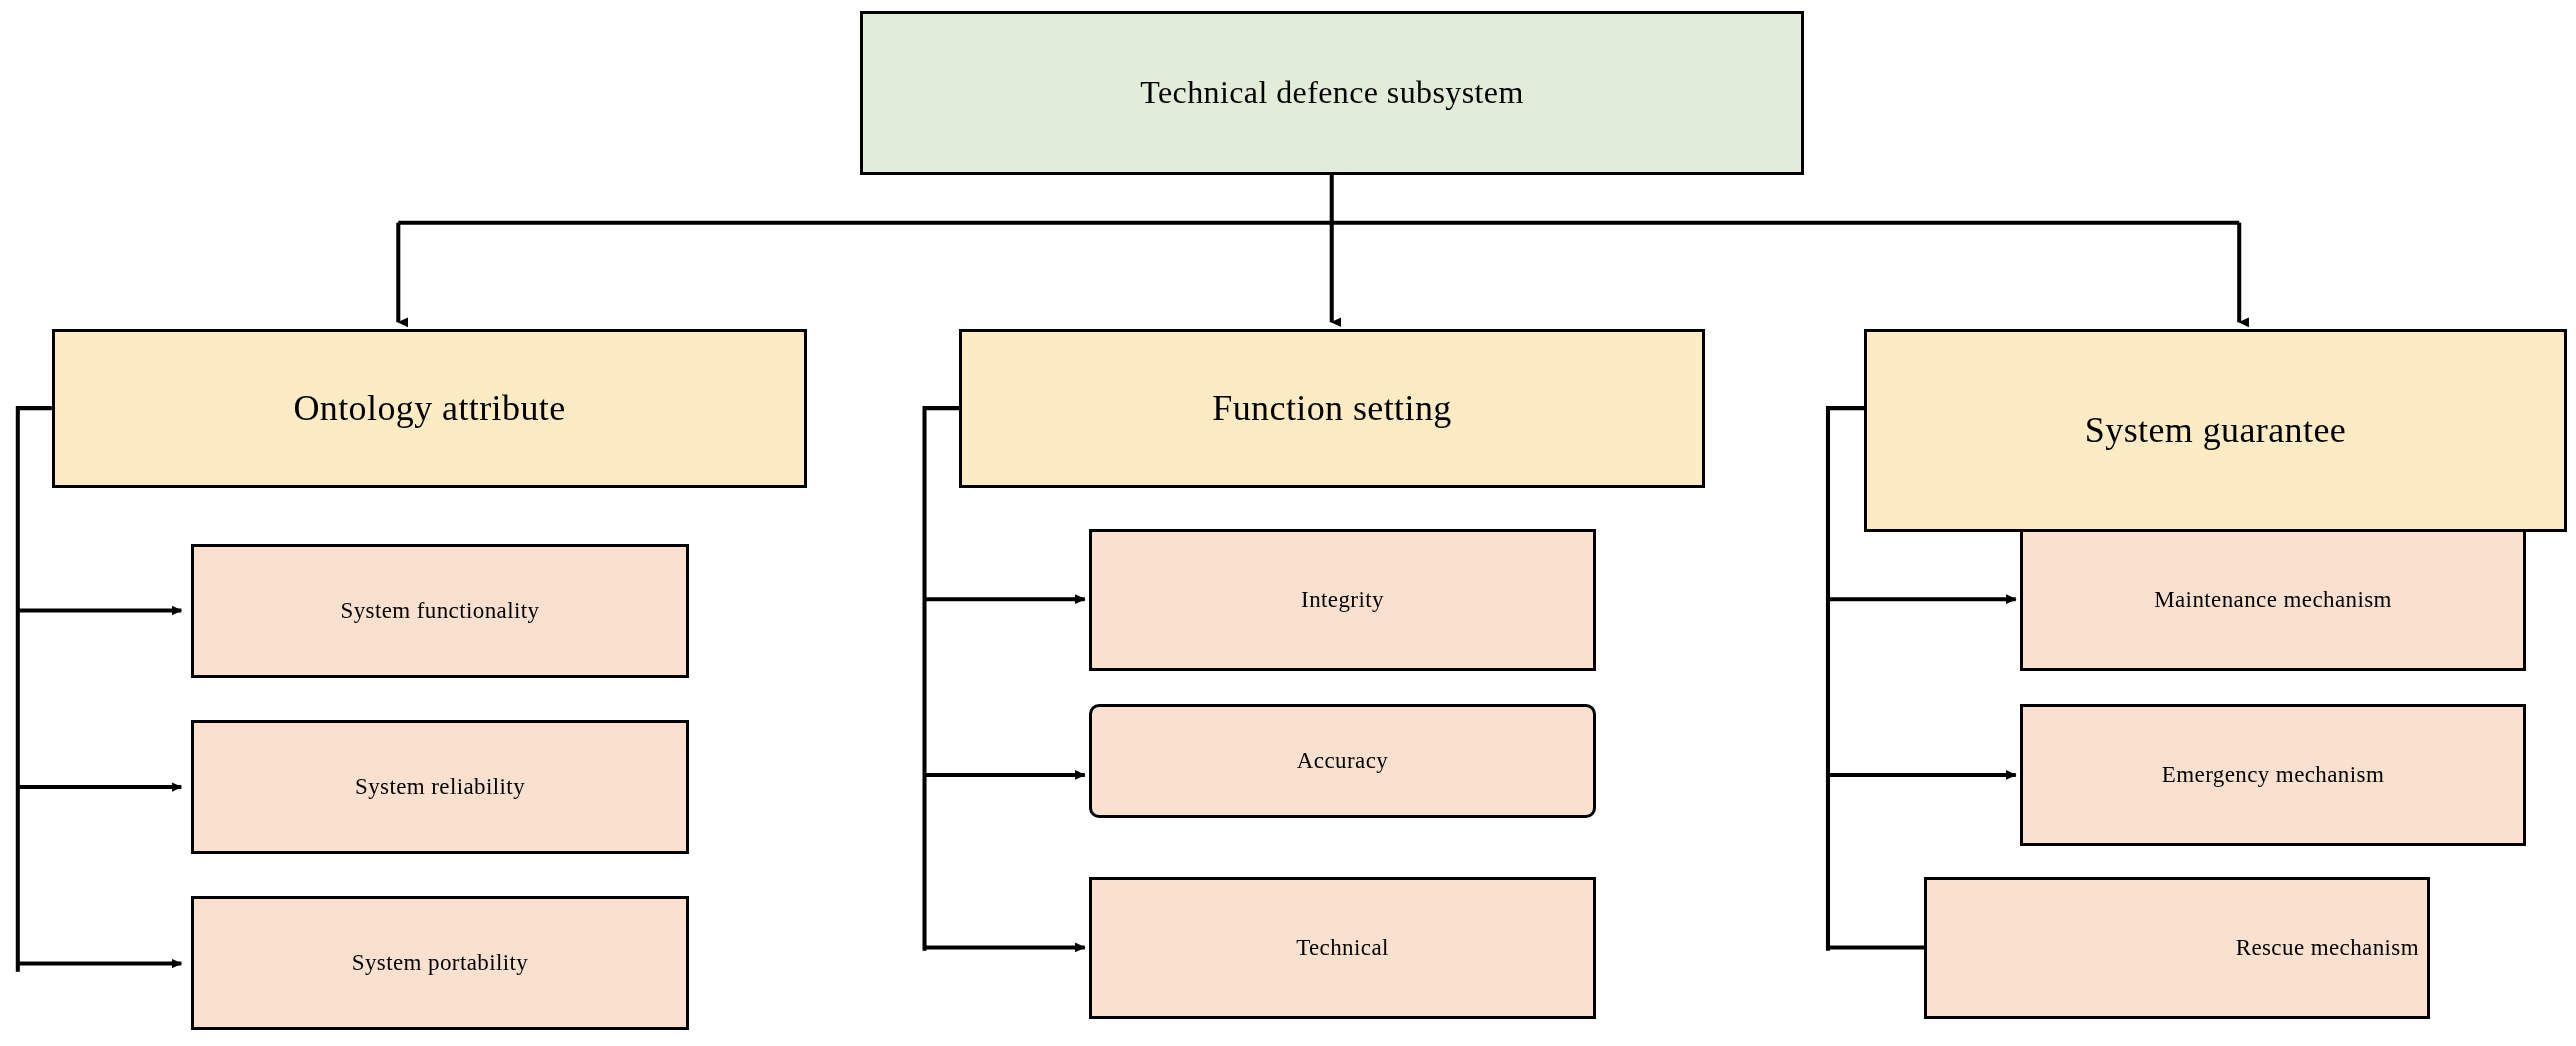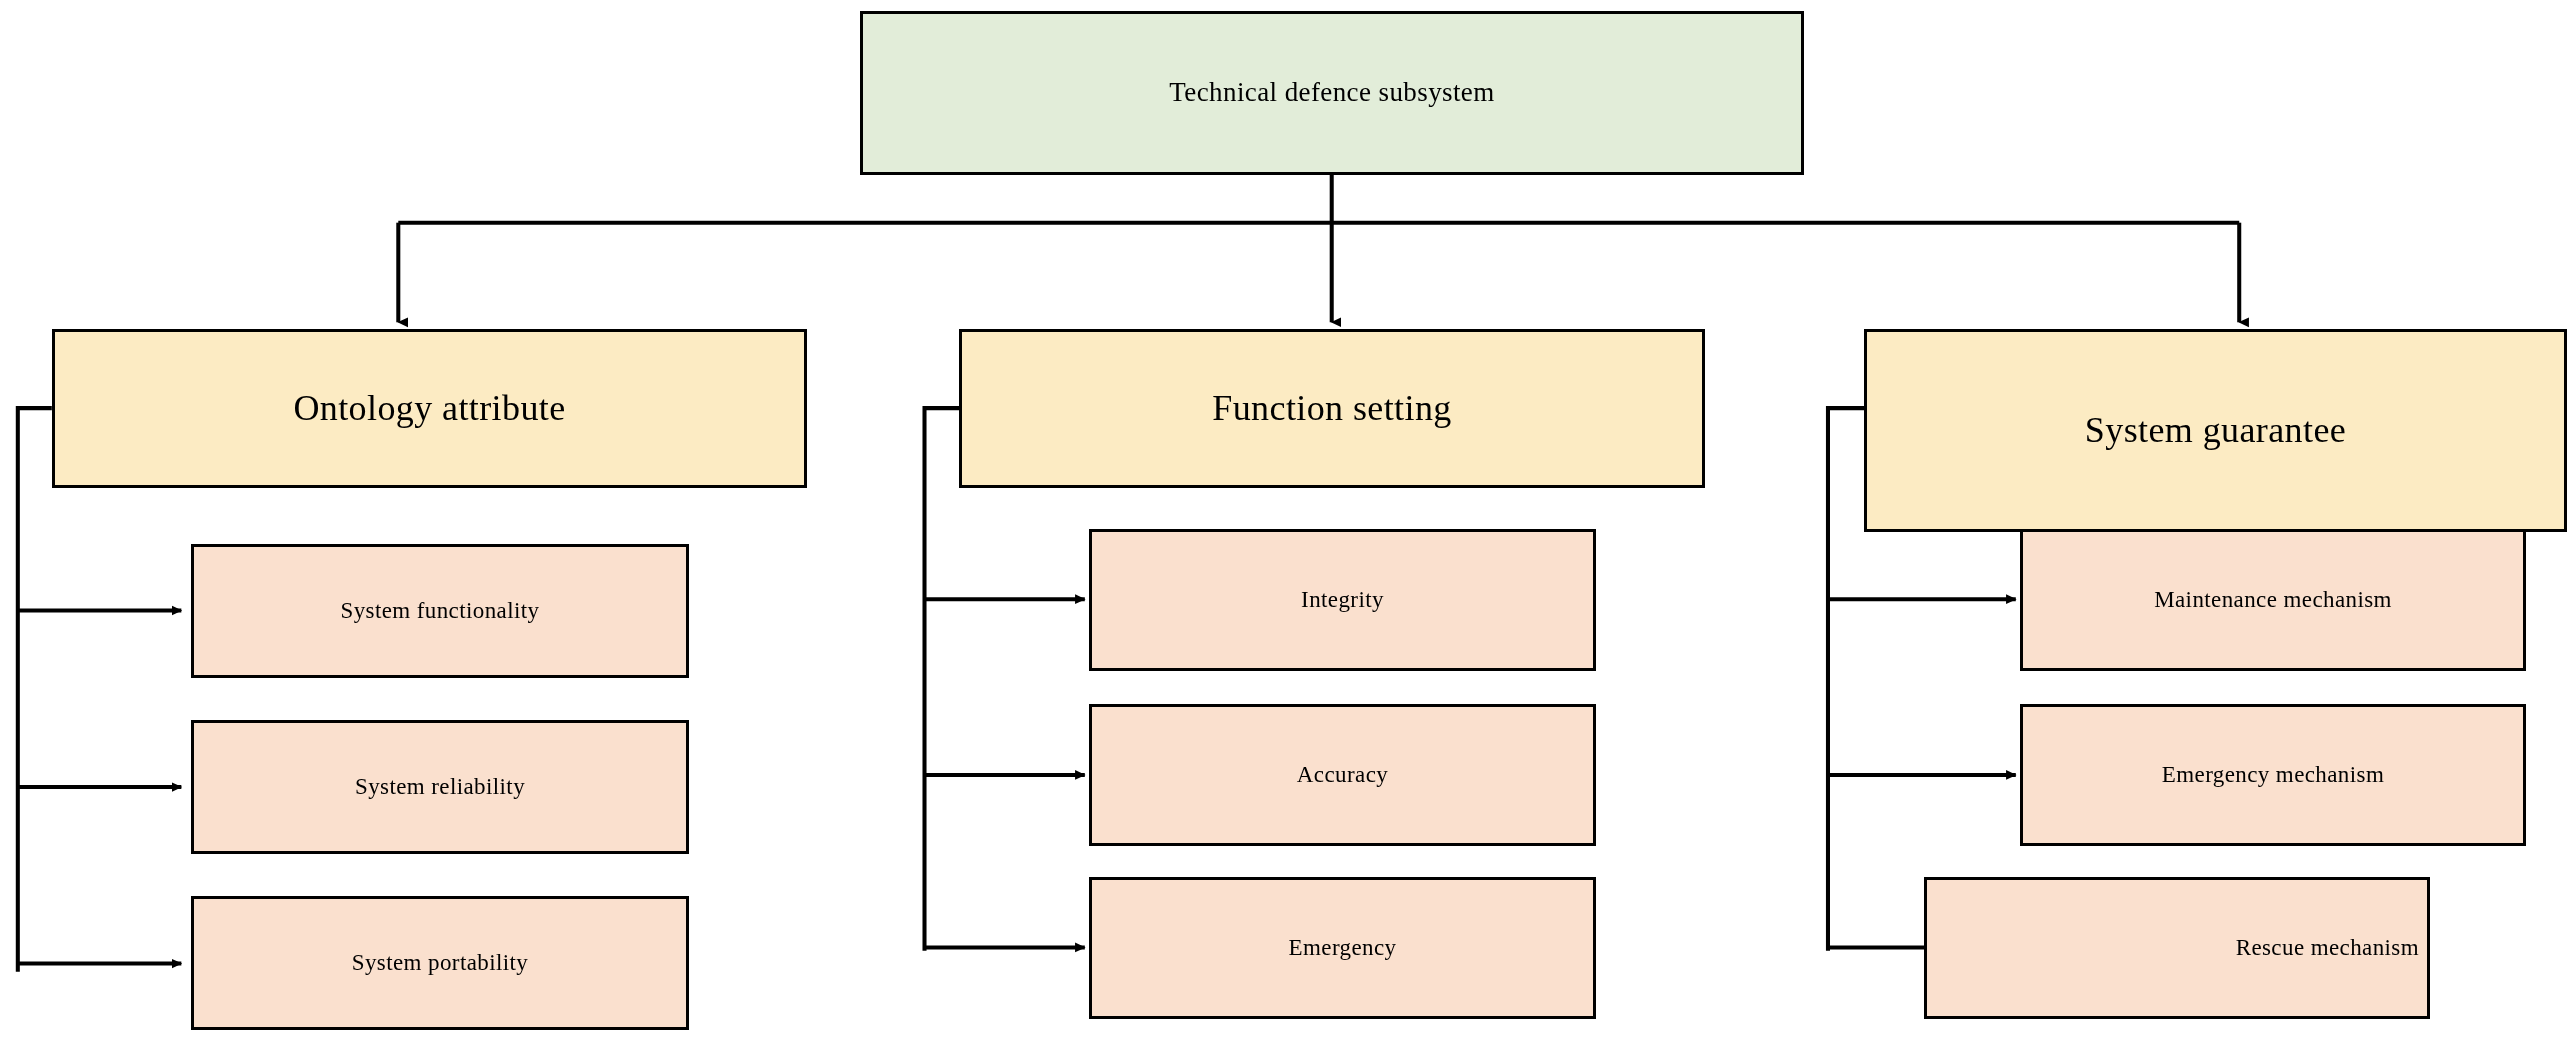--- a/index.html
+++ b/index.html
@@ -38,21 +38,21 @@
     line-height: 1.1;
   }
   .node .node-label {
     display: block;
     padding: 0 8px;
     color: #000000;
     font-family: "Liberation Serif", "DejaVu Serif", serif;
     font-weight: normal;
     letter-spacing: 0.4px;
   }
-  .level-root { font-size: 27px; }
+  .level-root { font-size: 32px; }
   .level-mid  { font-size: 36px; }
   .level-leaf { font-size: 23px; }
 </style>
 </head>
 <body>
 
 <div id="diagram-root">
 
   <svg class="edges" viewBox="0 0 3182 1293" preserveAspectRatio="none">
     <defs>
@@ -113,26 +113,26 @@
   </div>
 
   <div class="node level-leaf" style="left:191px; top:896px; width:498px; height:134px; background:#fae0ce;">
     <span class="node-label">System portability</span>
   </div>
 
   <div class="node level-leaf" style="left:1089px; top:529px; width:507px; height:142px; background:#fae0ce;">
     <span class="node-label">Integrity</span>
   </div>
 
-  <div class="node level-leaf" style="left:1089px; top:704px; width:507px; height:142px; background:#fae0ce;">
+  <div class="node level-leaf" style="left:1089px; top:704px; width:507px; height:114px; background:#fae0ce;border-radius:10px;">
     <span class="node-label">Accuracy</span>
   </div>
 
   <div class="node level-leaf" style="left:1089px; top:877px; width:507px; height:142px; background:#fae0ce;">
-    <span class="node-label">Emergency</span>
+    <span class="node-label">Technical</span>
   </div>
 
   <div class="node level-leaf" style="left:2020px; top:529px; width:506px; height:142px; background:#fae0ce;">
     <span class="node-label">Maintenance mechanism</span>
   </div>
 
   <div class="node level-leaf" style="left:2020px; top:704px; width:506px; height:142px; background:#fae0ce;">
     <span class="node-label">Emergency mechanism</span>
   </div>
 

